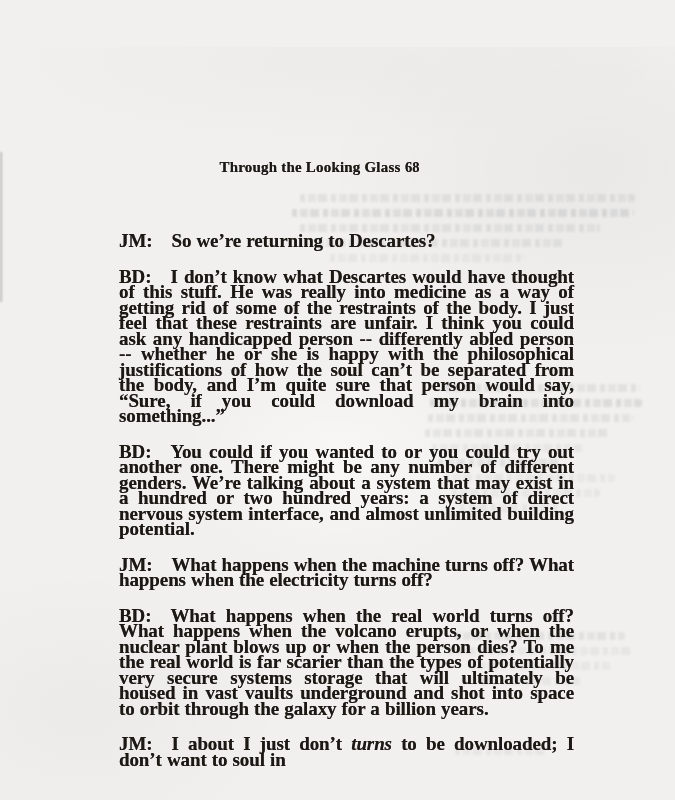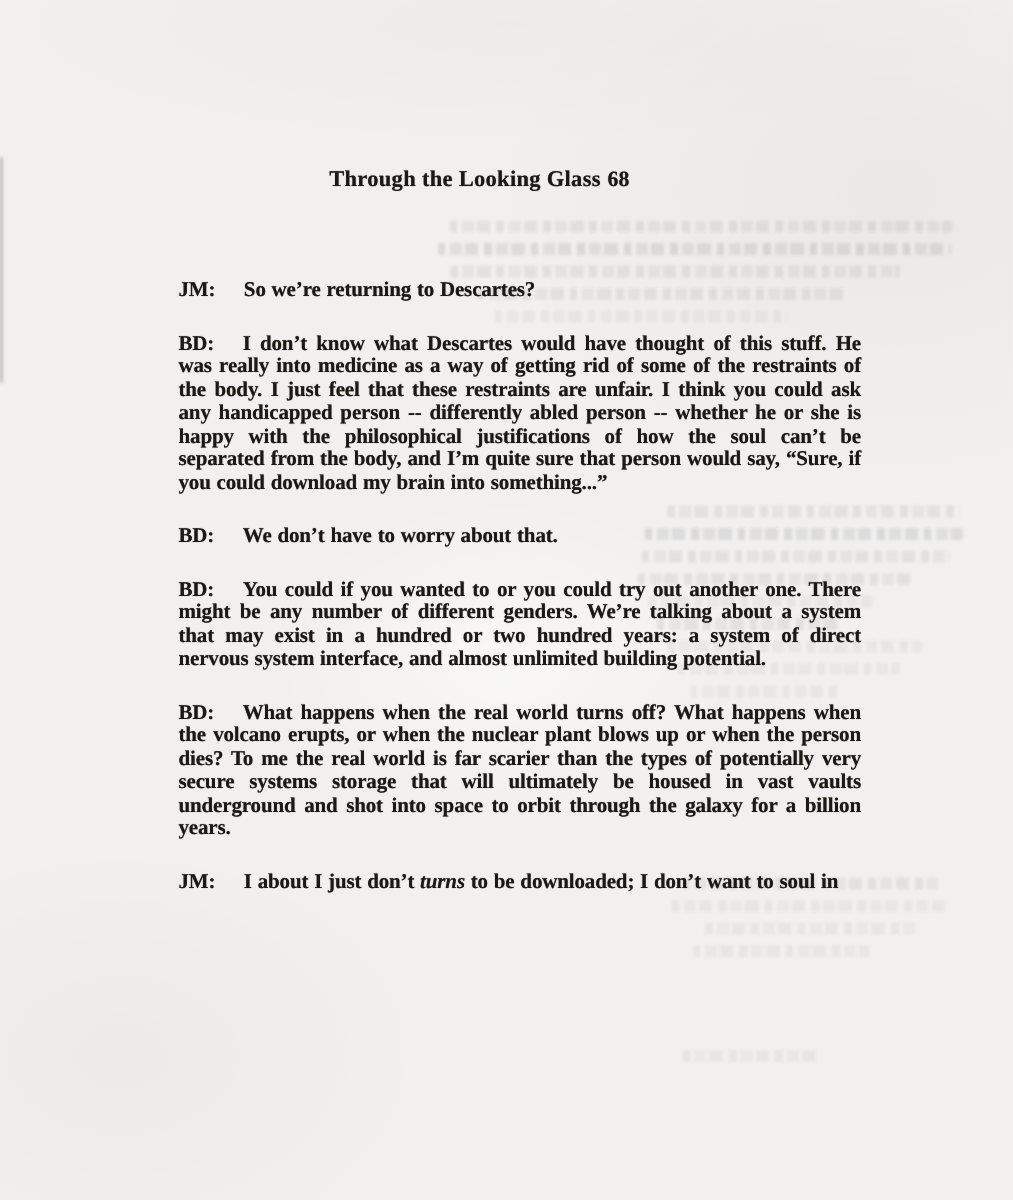--- a/index.html
+++ b/index.html
@@ -16,20 +16,21 @@
   }
   .page {
     position: absolute;
     inset: 0;
     background-color: #f1f0ee;
     background-image:
       radial-gradient(ellipse 320px 220px at 12% 88%, rgba(0,0,0,0.025), transparent 65%),
       radial-gradient(ellipse 420px 300px at 88% 16%, rgba(0,0,0,0.03), transparent 65%),
       radial-gradient(ellipse 260px 180px at 50% 55%, rgba(255,255,255,0.5), transparent 60%),
       radial-gradient(ellipse 500px 120px at 50% 2%, rgba(0,0,0,0.02), transparent 70%);
+    margin-top: 47px;
   }
   .edge-streak {
     position: absolute;
     left: 0px;
     top: 105px;
     width: 2px;
     height: 150px;
     background: rgba(90,90,95,0.35);
     filter: blur(1px);
   }
@@ -77,21 +78,21 @@
     left: 286px;
     font-size: 14.5px;
     font-weight: bold;
     text-shadow: 0 0 0.6px rgba(28,25,21,0.75);
   }
   .dialogue {
     margin-top: 56px;
   }
   .para {
     margin: 0 0 20px 0;
-    font-size: 14px;
+    font-size: 19px;
     font-weight: bold;
     line-height: 15.5px;
     letter-spacing: -0.1px;
     word-spacing: 0.5px;
     text-align: justify;
     text-shadow: 0 0 0.55px rgba(28,25,21,0.7);
     font-family: Liberation Serif, serif;
   }
   .para:last-child { margin-bottom: 0; }
   .speaker { font-weight: bold; }
@@ -128,19 +129,19 @@
   <div class="bl op-lo" style="left:455px; top:700px; width:92px;"></div>
 
   <div class="content">
     <div class="header-row">
       <span class="running-title">Through the Looking Glass</span>
       <span class="page-number">68</span>
     </div>
     <div class="dialogue" id="dialogue">
         <p class="para"><span class="speaker">JM:</span><span class="tab"></span><span>So we’re returning to Descartes?</span></p>
         <p class="para"><span class="speaker">BD:</span><span class="tab"></span><span>I don’t know what Descartes would have thought of this stuff. He was really into medicine as a way of getting rid of some of the restraints of the body. I just feel that these restraints are unfair. I think you could ask any handicapped person -- differently abled person -- whether he or she is happy with the philosophical justifications of how the soul can’t be separated from the body, and I’m quite sure that person would say, “Sure, if you could download my brain into something...”</span></p>
-        <p class="para"><span class="speaker">BD:</span><span class="tab"></span><span>We don’t have to worry about that.</span></p>
         <p class="para"><span class="speaker">BD:</span><span class="tab"></span><span>You could if you wanted to or you could try out another one. There might be any number of different genders. We’re talking about a system that may exist in a hundred or two hundred years: a system of direct nervous system interface, and almost unlimited building potential.</span></p>
+        <p class="para"><span class="speaker">JM:</span><span class="tab"></span><span>What happens when the machine turns off? What happens when the electricity turns off?</span></p>
         <p class="para"><span class="speaker">BD:</span><span class="tab"></span><span>What happens when the real world turns off? What happens when the volcano erupts, or when the nuclear plant blows up or when the person dies? To me the real world is far scarier than the types of potentially very secure systems storage that will ultimately be housed in vast vaults underground and shot into space to orbit through the galaxy for a billion years.</span></p>
         <p class="para"><span class="speaker">JM:</span><span class="tab"></span><span>I about I just don’t </span><span class="italic">turns</span><span> to be downloaded; I don’t want to soul in</span></p>
       </div>
   </div>
 </div>
 
 </body></html>

